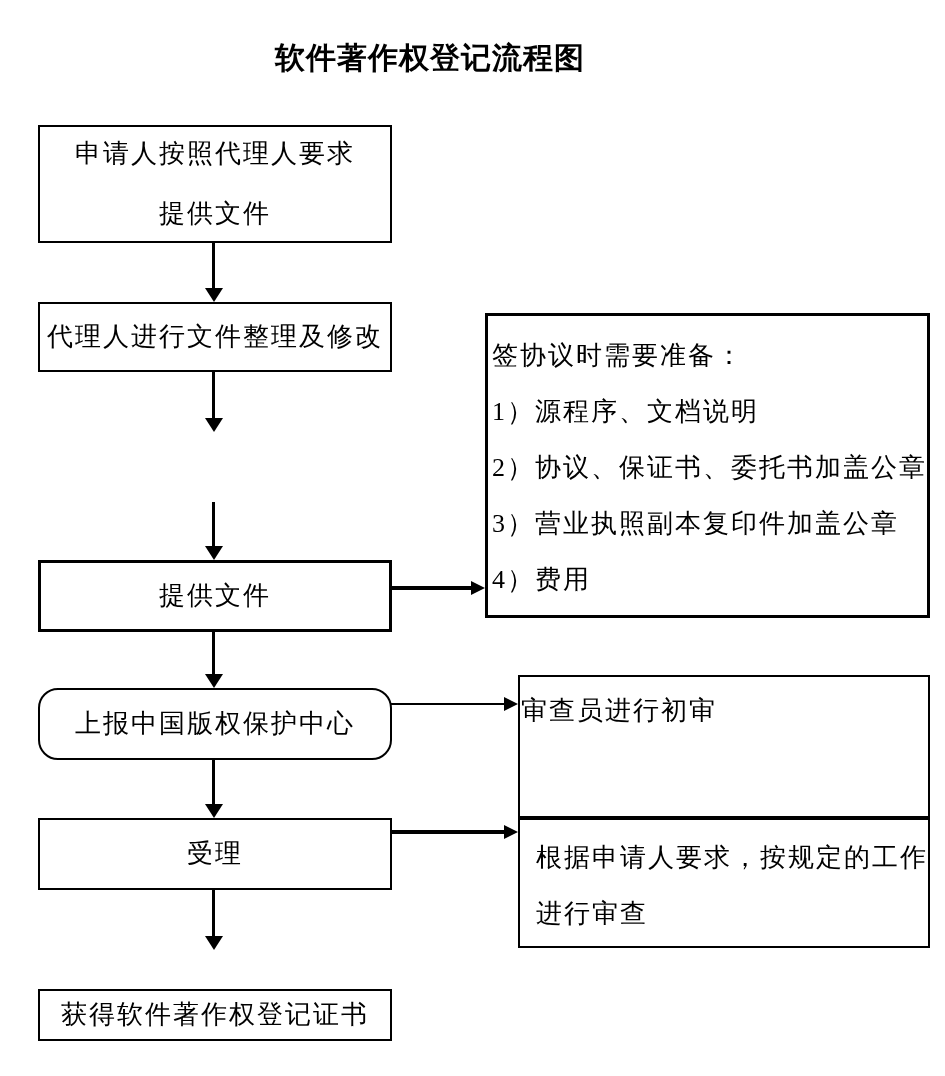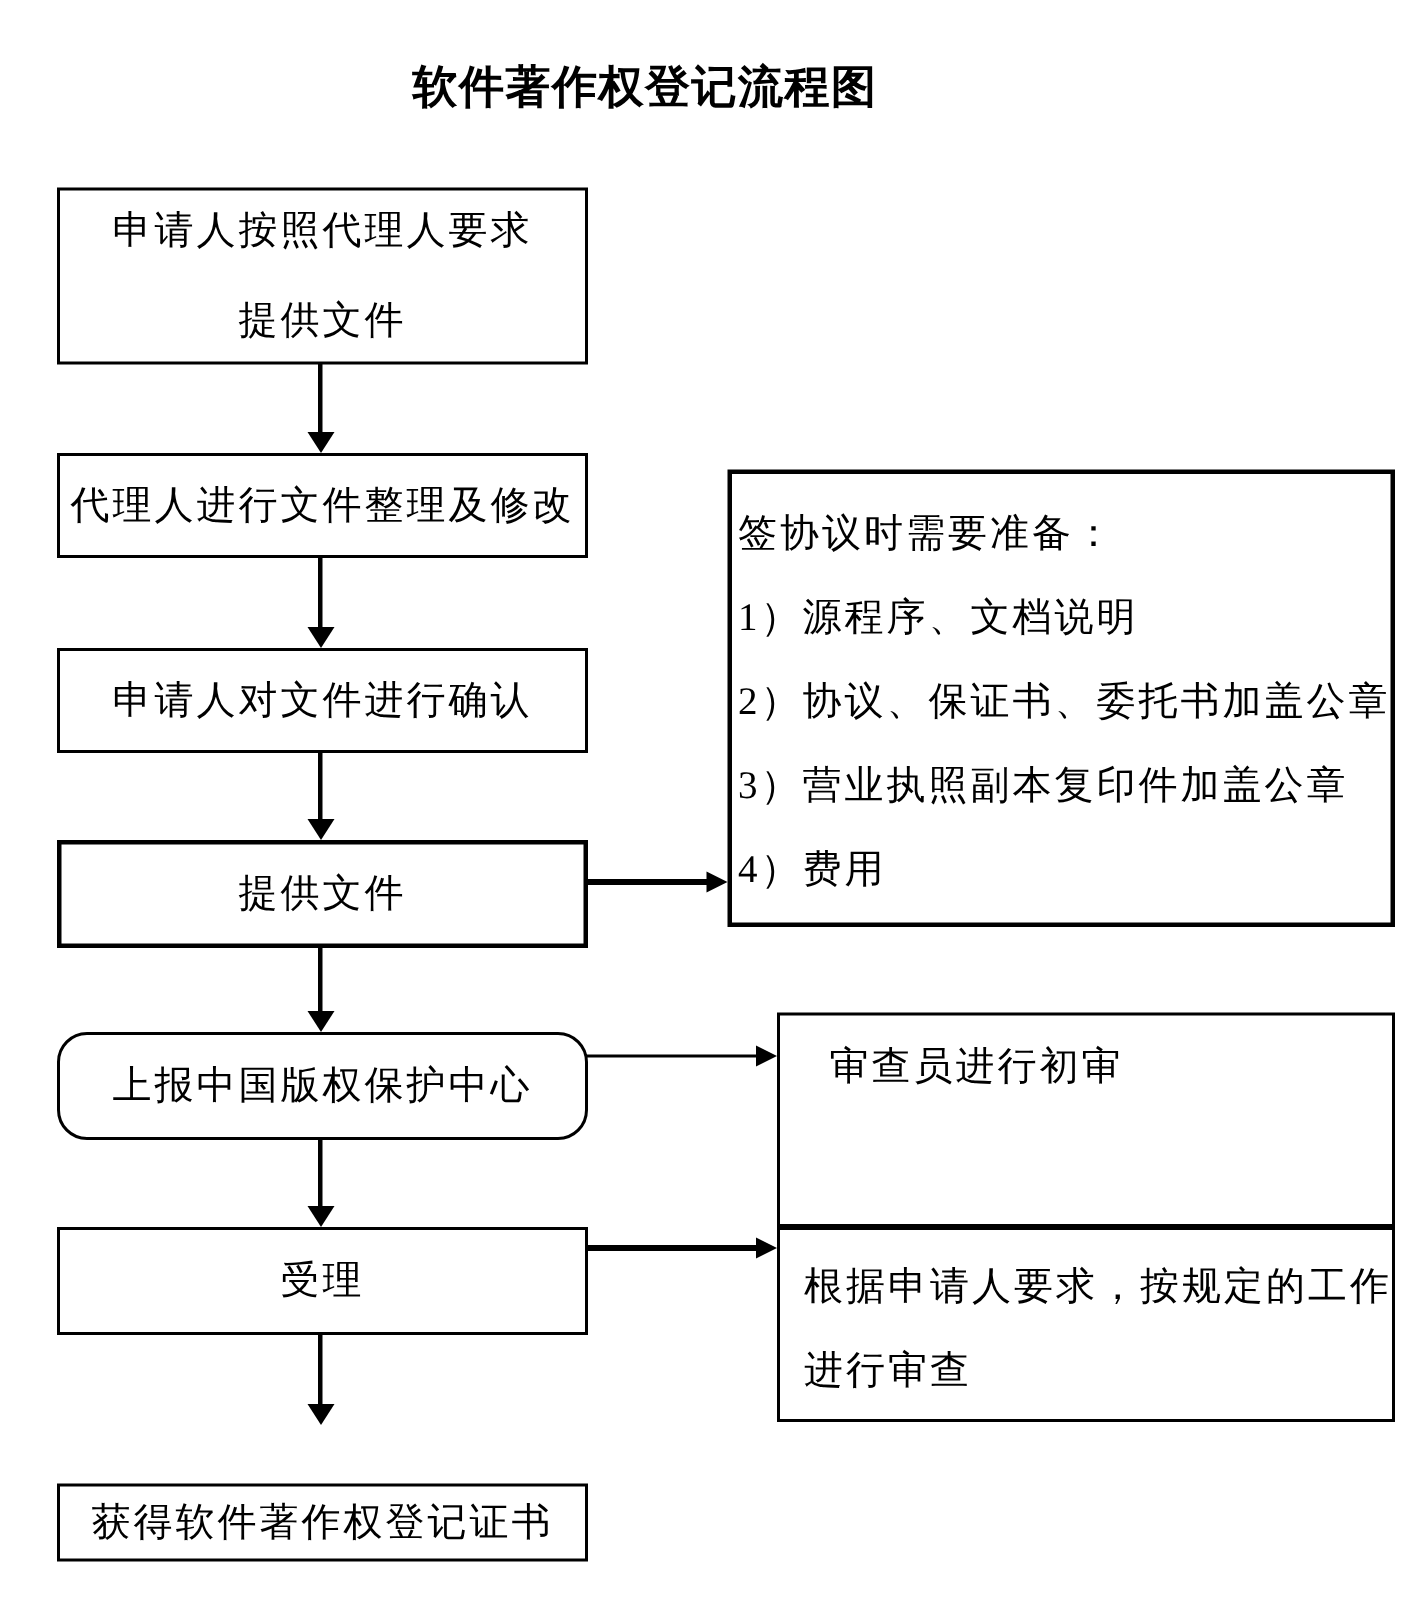--- a/index.html
+++ b/index.html
@@ -62,21 +62,21 @@
     overflow: hidden;
   }
   .note-a {
     left: 485px; top: 313px; width: 445px; height: 305px;
     border-width: 3px;
     padding: 12px 4px;
     line-height: 56px;
   }
   .note-b {
     left: 518px; top: 675px; width: 412px; height: 143px;
-    padding: 16px 33px;
+    padding: 16px 1px;
     line-height: 36px;
   }
   .note-c {
     left: 518px; top: 818px; width: 412px; height: 130px;
     padding: 10px 16px;
     line-height: 56px;
   }
 
   
   .v-line {
@@ -128,23 +128,20 @@
 
   <div class="flow-box box-1">
     <div>申请人按照代理人要求</div>
     <div>提供文件</div>
   </div>
 
   <div class="flow-box box-2">
     <div>代理人进行文件整理及修改</div>
   </div>
 
-  <div class="flow-box box-3">
-    <div>申请人对文件进行确认</div>
-  </div>
 
   <div class="flow-box box-4">
     <div>提供文件</div>
   </div>
 
   <div class="flow-box box-5">
     <div>上报中国版权保护中心</div>
   </div>
 
   <div class="flow-box box-6">

